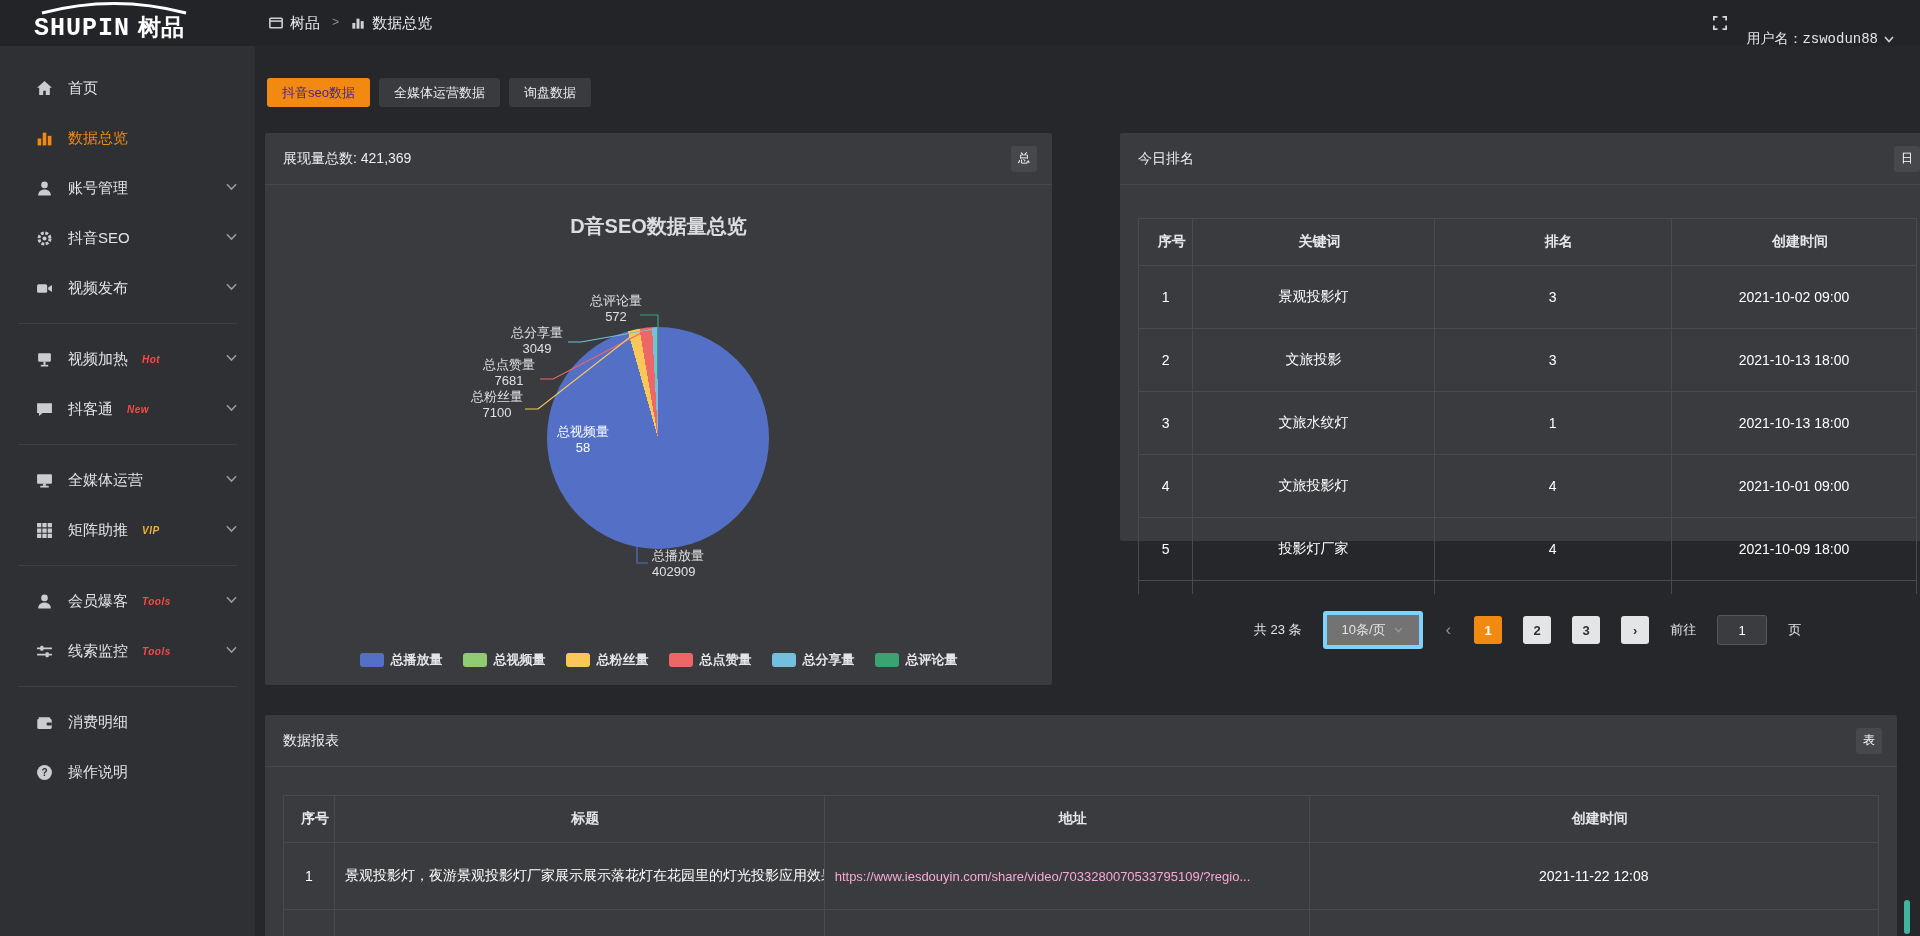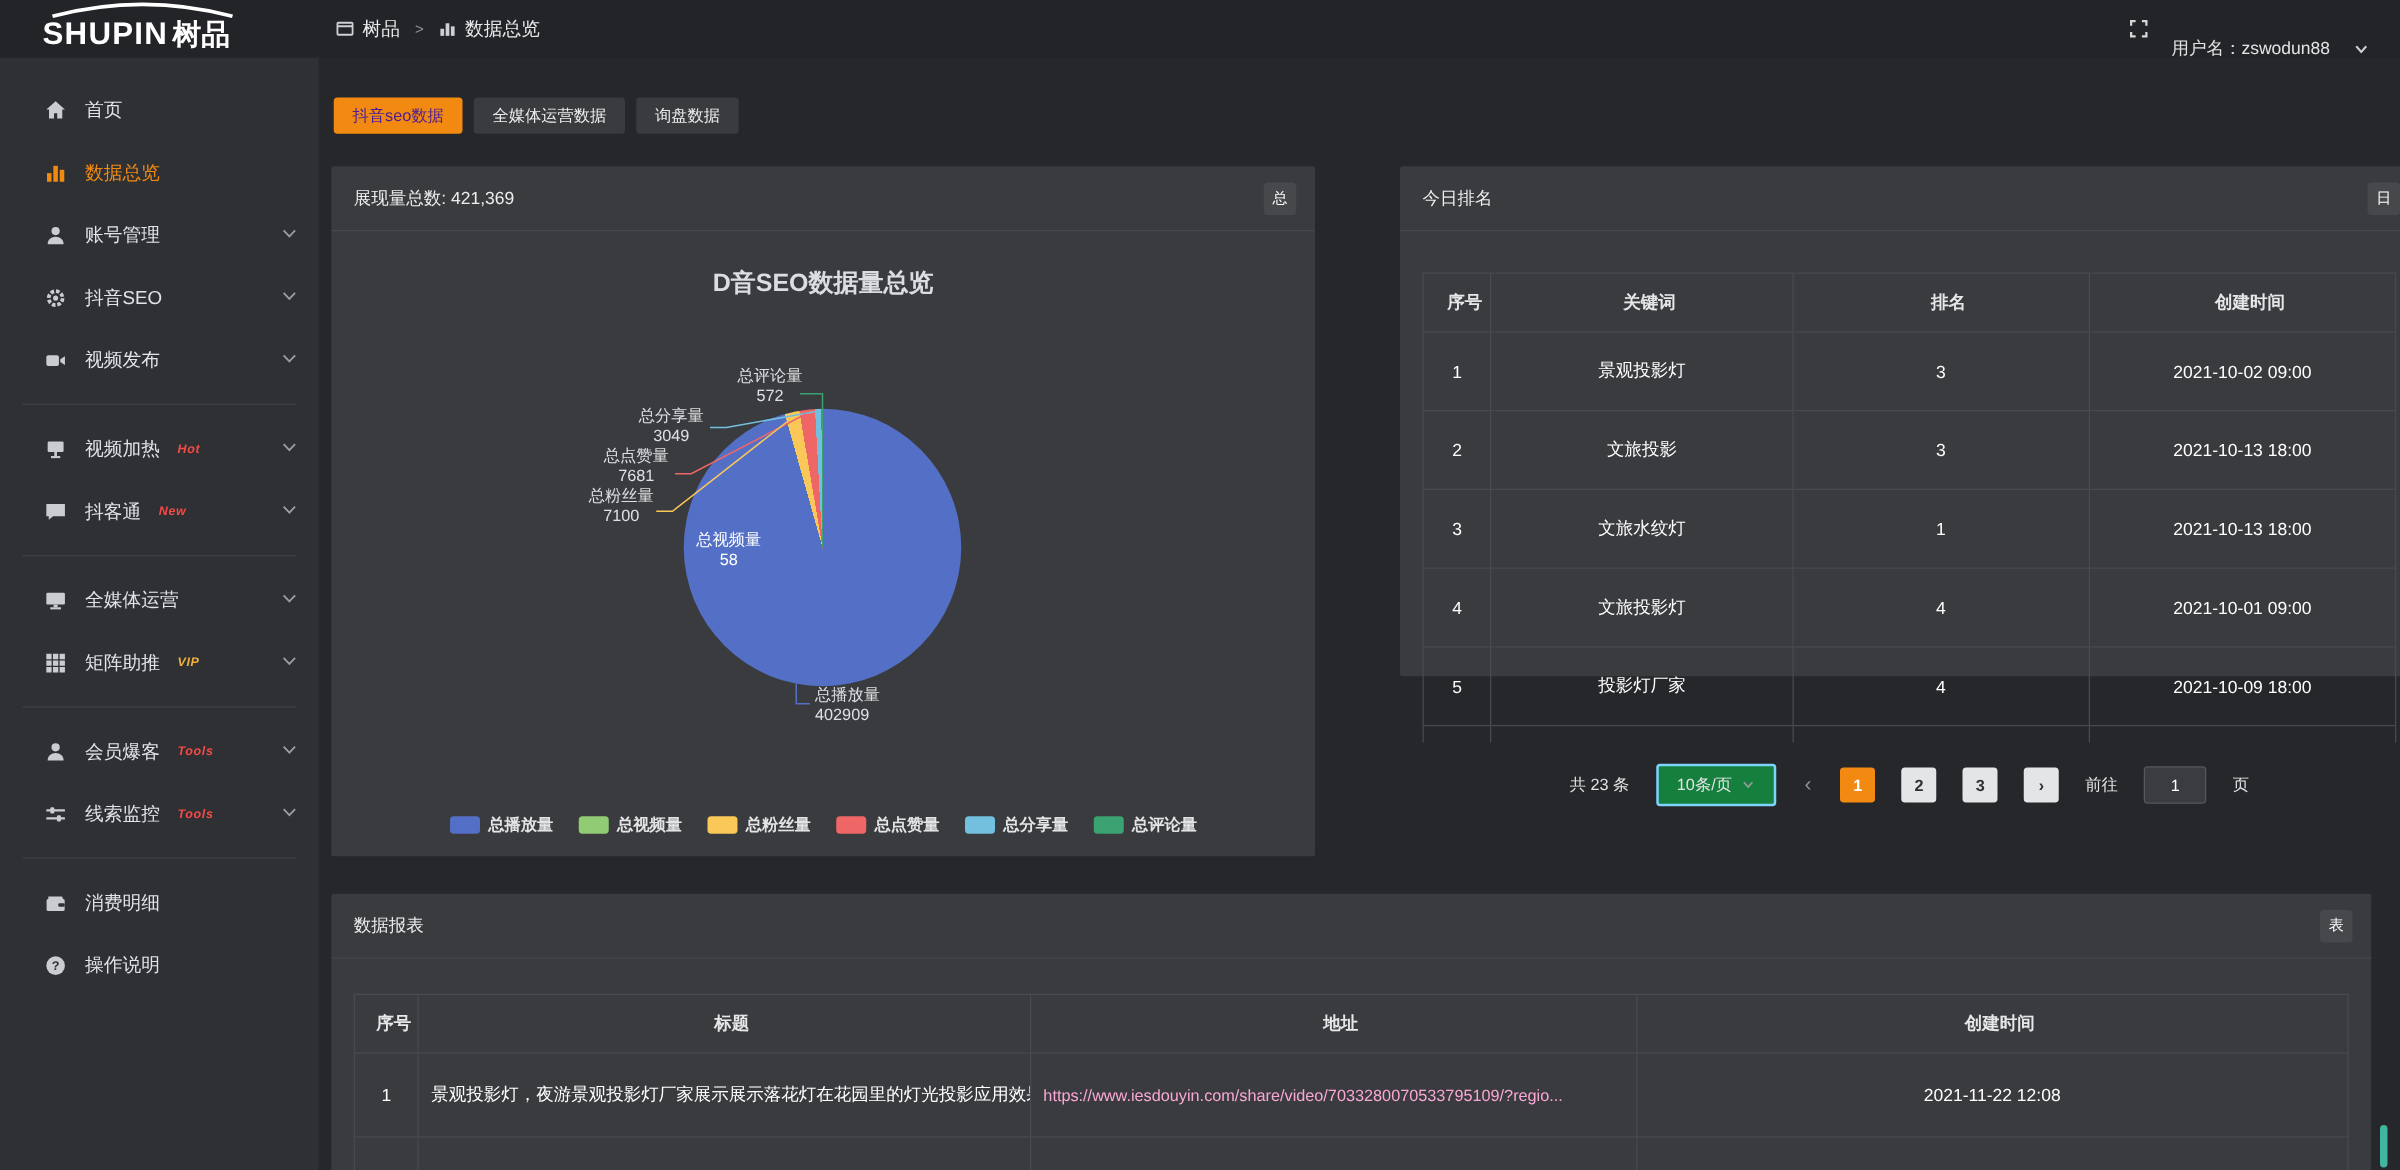--- a/index.html
+++ b/index.html
@@ -3,28 +3,28 @@
 <meta charset="utf-8">
 <style>
   html,body{margin:0;padding:0;}
   body{
     width:1920px;height:936px;position:relative;overflow:hidden;
     background:#26272b;
     font-family:"Liberation Sans","DejaVu Sans",sans-serif;
     -webkit-font-smoothing:antialiased;
   }
   
-  .topbar{position:absolute;top:0;left:0;right:0;height:46px;background:#232428;display:flex;align-items:center;z-index:6;}
+  .topbar{position:absolute;top:0;left:0;right:0;height:46px;background:#232428;display:flex;align-items:center;z-index:6;font-family:Liberation Mono, monospace;}
   .logo-wrap{width:255px;flex:0 0 255px;padding-left:26px;box-sizing:border-box;}
   .crumbs{display:flex;align-items:center;margin-left:14px;color:#e8e9eb;font-size:15px;gap:7px;}
   .crumb-ico{width:14px;height:14px;color:#cfd0d3;display:inline-flex;}
   .crumb-sep{color:#8d8e92;font-size:12px;margin:0 5px;}
   .top-right{margin-left:auto;display:flex;align-items:center;gap:18px;padding-right:26px;color:#e3e4e6;font-size:14px;}
   .fs-ico{width:16px;height:16px;color:#d5d6d8;display:inline-flex;cursor:pointer;}
-  .user-box{display:flex;align-items:center;gap:20px;cursor:pointer;margin-top:32px;}
+  .user-box{display:flex;align-items:center;gap:6px;cursor:pointer;margin-top:32px;}
   .caret{width:10px;height:7px;display:inline-flex;color:#cfd0d3;}
   
   .sidebar{position:absolute;top:46px;left:0;width:255px;bottom:0;background:#2e3034;padding-top:17px;box-sizing:border-box;}
   .mitem{height:50px;display:flex;align-items:center;padding:0 18px 0 36px;cursor:pointer;color:#e2e3e6;}
   .micon{width:17px;height:17px;display:inline-flex;color:#cbccd0;flex:0 0 17px;}
   .mitem.active .micon{color:inherit;}
   .mlabel{font-size:15px;margin-left:15px;}
   .mbadge{font-size:10px;font-weight:700;font-style:italic;margin-left:14px;letter-spacing:.5px;}
   .mbadge:empty{display:none;}
   .marrow{width:11px;height:11px;margin-left:auto;color:#9b9ca0;display:inline-flex;}
@@ -60,21 +60,21 @@
   .rk-table td{height:62px;}
   tr.partial td{height:13px;border-bottom:none;}
   .rp-wrap{position:absolute;left:18px;right:18px;top:80px;}
   .rp-table td{height:66px;}
   .rp-table td.l{ text-align:left;padding:0 10px;white-space:nowrap;overflow:hidden;}
   .rp-table tr.partial2 td{height:60px;border-bottom:none;}
   .link{font-size:13px;cursor:pointer;}
   .cell-title{font-size:13px;}
   
   .pager{position:absolute;left:0;right:0;top:478px;display:flex;align-items:center;justify-content:center;gap:21px;color:#e3e4e6;font-size:13px;}
-  .psel{width:92px;height:30px;background:#15803d;border:2px solid #7dd3fc;border-radius:3px;display:flex;align-items:center;justify-content:center;gap:8px;cursor:pointer;text-align:center;}
+  .psel{width:92px;height:30px;background:#737373;border:4px solid #7dd3fc;border-radius:3px;display:flex;align-items:center;justify-content:center;gap:8px;cursor:pointer;text-align:center;}
   .pchev{color:#8f9094;font-size:17px;padding:0 2px;cursor:pointer;user-select:none;}
   .pbtn{min-width:28px;height:28px;border-radius:3px;background:#e4e5e7;color:#303133;font-size:13px;font-weight:700;display:flex;align-items:center;justify-content:center;cursor:pointer;}
   .pbtn.cur{color:#fff;}
   .goto-input{width:44px;height:26px;background:#3b3c40;border:1px solid #56575b;border-radius:3px;color:#fff;text-align:center;font-size:13px;font-family:inherit;}
   .scroll-thumb{position:absolute;right:10px;bottom:2px;width:6px;height:34px;background:#41b59d;border-radius:3px;z-index:9;cursor:pointer;}
 </style>
 </head>
 <body>
 
 <div class="topbar">

